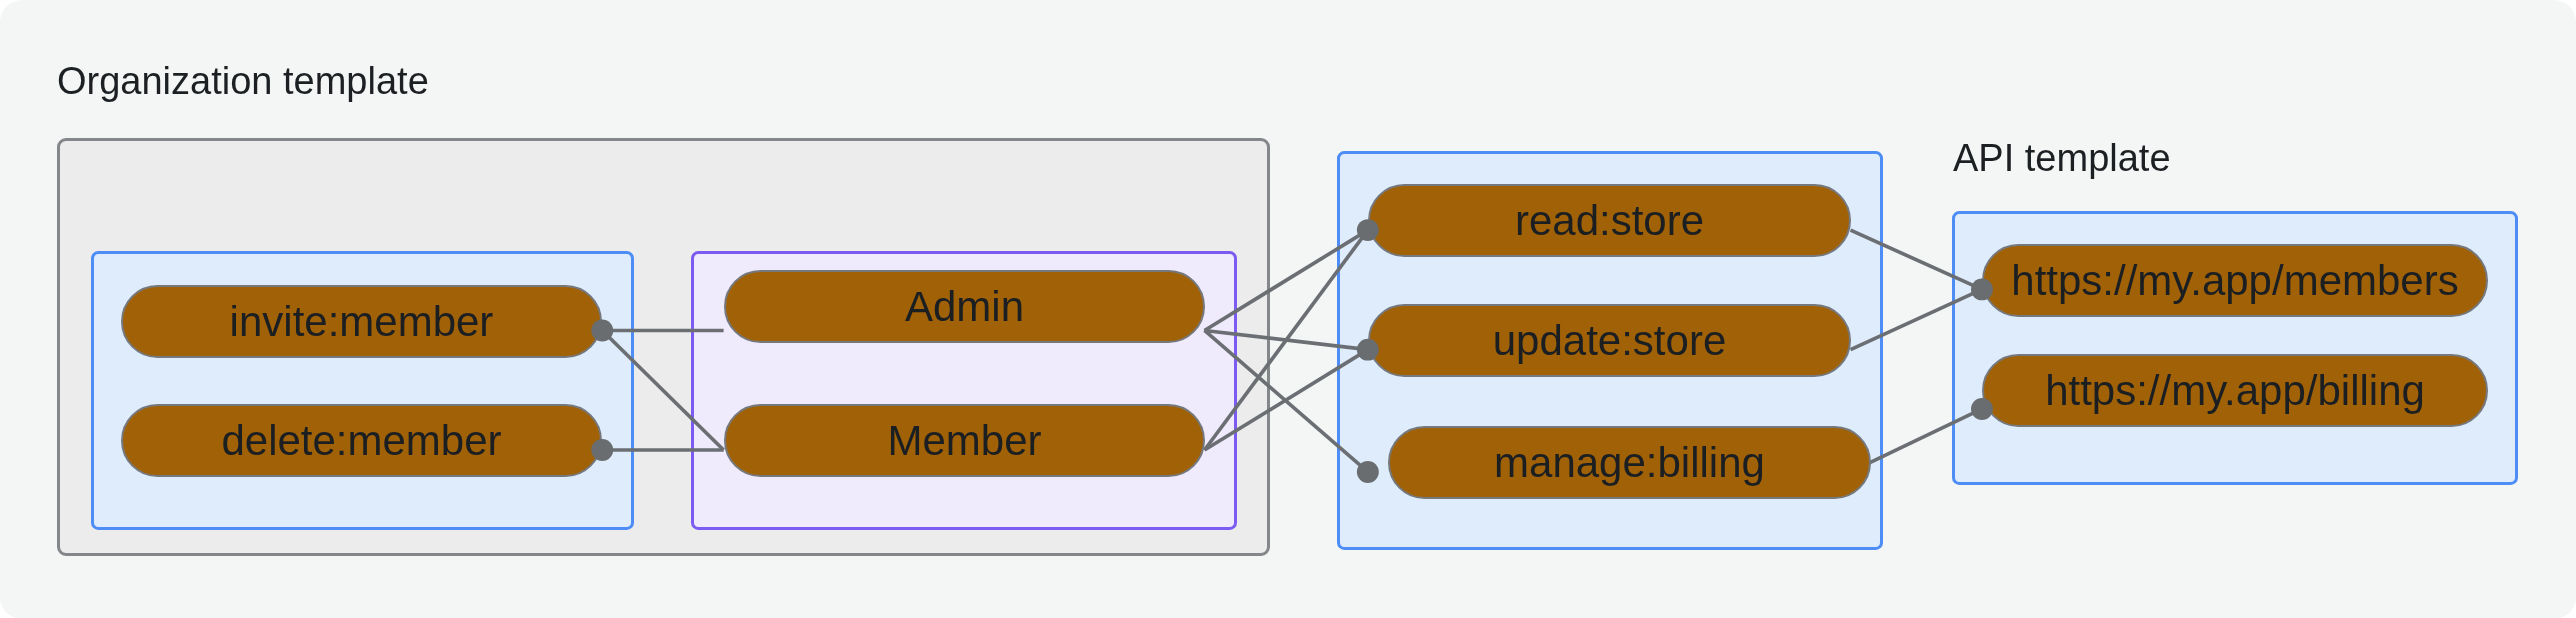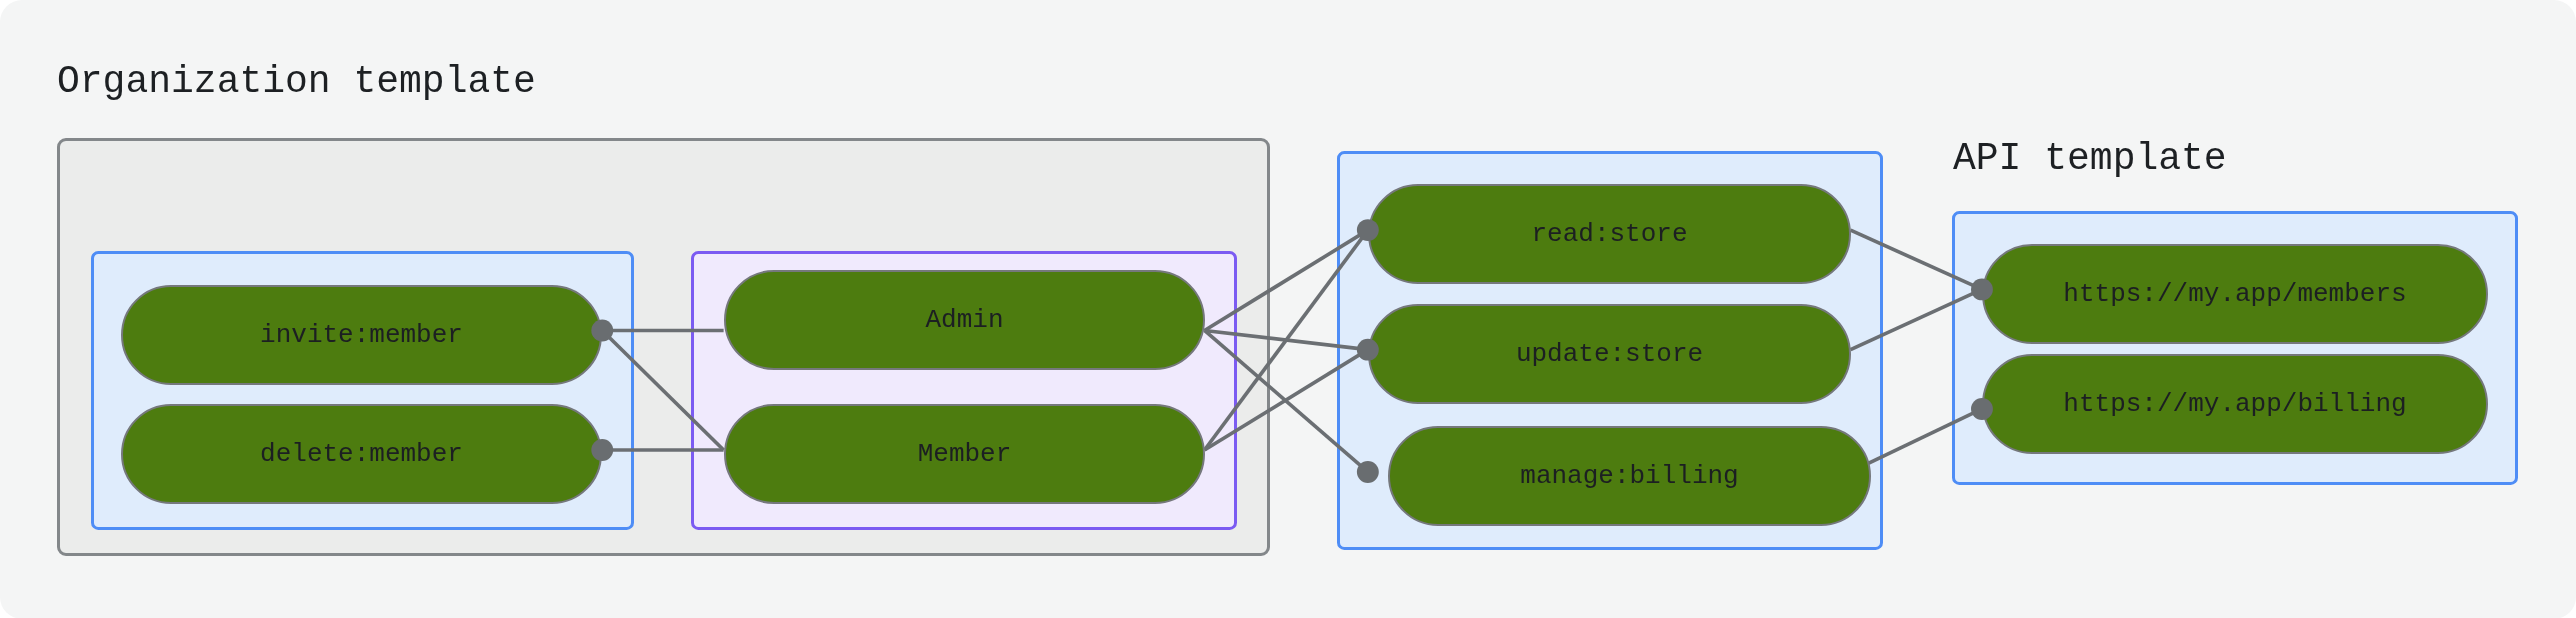--- a/index.html
+++ b/index.html
@@ -4,21 +4,21 @@
 <style>
   html, body { margin: 0; padding: 0; background: #ffffff; }
   * { box-sizing: border-box; }
   .canvas {
     position: relative;
     width: 2576px;
     height: 619px;
     background: #f4f5f5;
     border-radius: 22px;
     overflow: hidden;
-    font-family: Liberation Mono, monospace;
+    font-family: Liberation Sans, sans-serif;
     color: #1d2023;
   }
   .heading {
     position: absolute;
     font-size: 38px;
     line-height: 1.15;
     color: #1d2023;
     white-space: nowrap;
   }
   .box { position: absolute; z-index: 1; }
@@ -33,28 +33,28 @@
     border-radius: 7.3px;
   }
   .purple-box {
     background: #f0eafd;
     border: 3.7px solid #7b5bf2;
     border-radius: 7.3px;
   }
   .pill {
     position: absolute;
     z-index: 3;
-    height: 100px;
-    background: #4d7c0f;
+    height: 73px;
+    background: #a16207;
     border: 2.7px solid #75787c;
     border-radius: 55px;
     display: flex;
     align-items: center;
     justify-content: center;
-    font-size: 26px;
+    font-size: 42px;
     color: #1c1f22;
     white-space: nowrap;
   }
   svg.edges-layer { position: absolute; left: 0; top: 0; z-index: 2; }
   svg.dots-layer  { position: absolute; left: 0; top: 0; z-index: 4; }
   .edge { stroke: #6b6f73; stroke-width: 4; fill: none; }
   .dot  { fill: #696d70; stroke: none; }
 </style>
 </head>
 <body>

